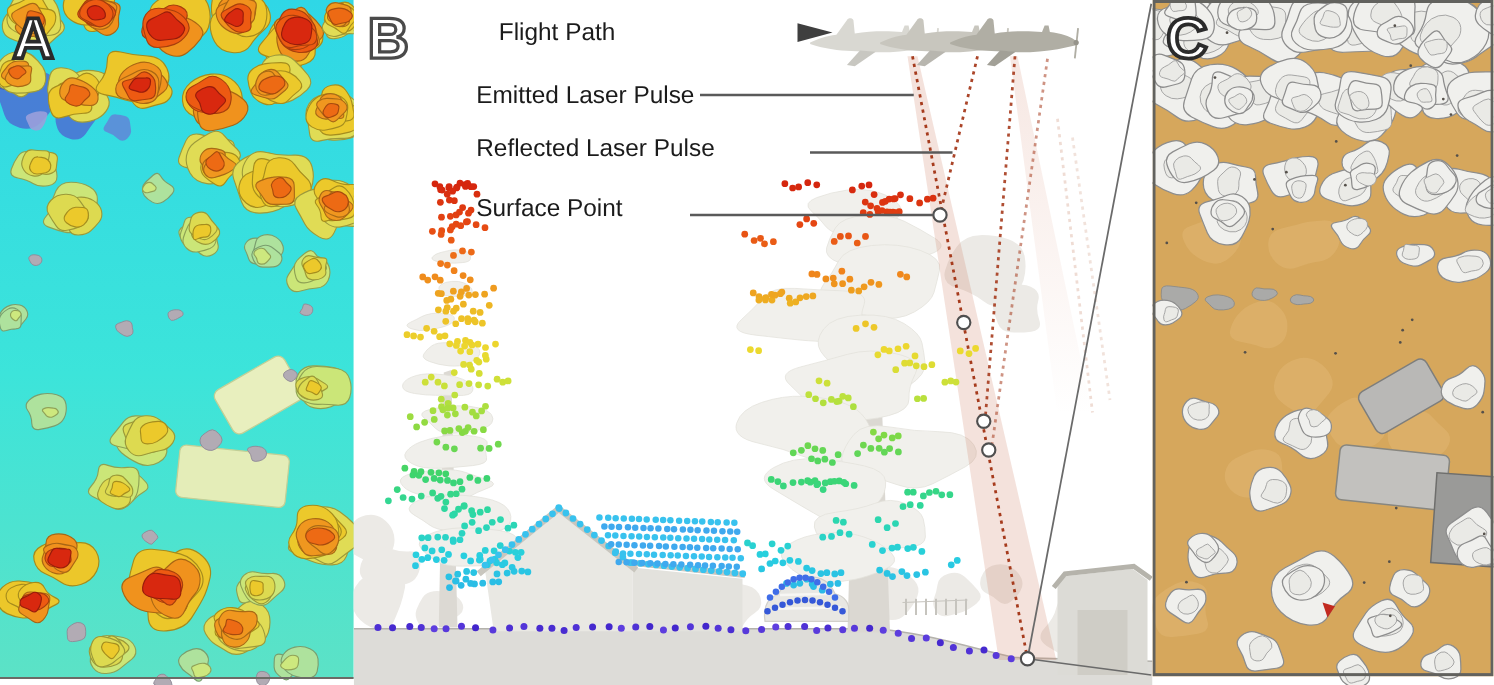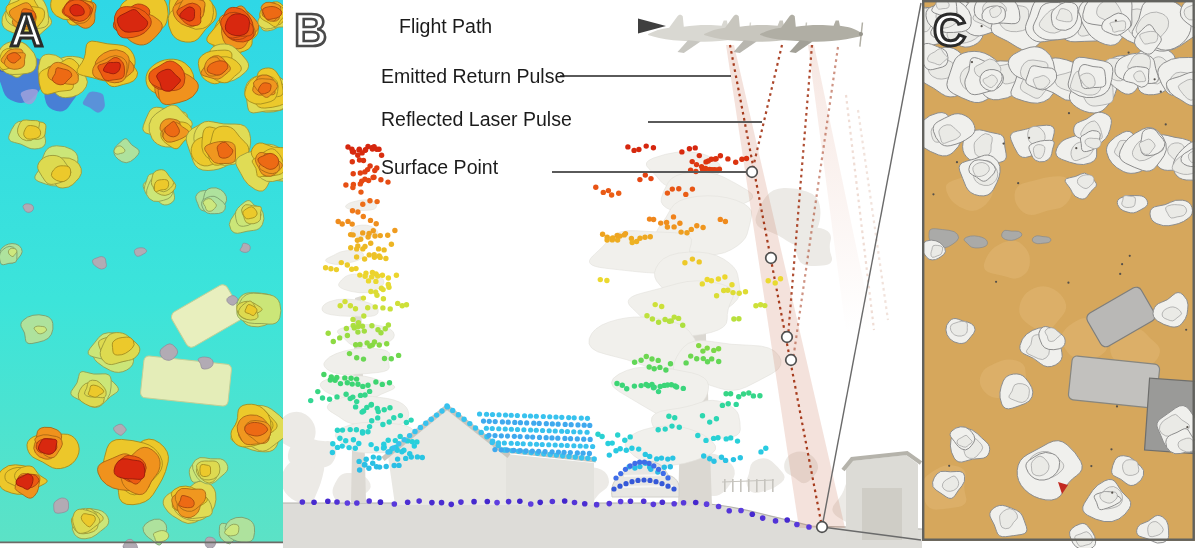--- a/index.html
+++ b/index.html
@@ -1254,16 +1254,16 @@
       <circle cx="96.17118647973984" cy="183.21871146559715" r="1.1" fill="#55504a"></circle>
       <path d="M136,482 l10,3 l-6,9 z" fill="#c22a20"></path>
       <rect x="1.2" y="1.2" width="270.5" height="538.5" fill="none" stroke="#62625e" stroke-width="2.4"></rect>
     </svg>
 
   <div class="panel-letter" style="left:10px;top:7px">A</div>
   <div class="panel-letter outline" style="left:294px;top:7px">B</div>
   <div class="panel-letter" style="left:933px;top:7px">C</div>
 
   <div class="anno" style="left:399px;top:15px">Flight Path</div>
-  <div class="anno" style="left:381px;top:65px">Emitted Return Pulse</div>
+  <div class="anno" style="left:381px;top:65px">Emitted Laser Pulse</div>
   <div class="anno" style="left:381px;top:156px">Surface Point</div>
   <div class="anno" style="left:381px;top:108px">Reflected Laser Pulse</div>
 </div>
 
 </body></html>

